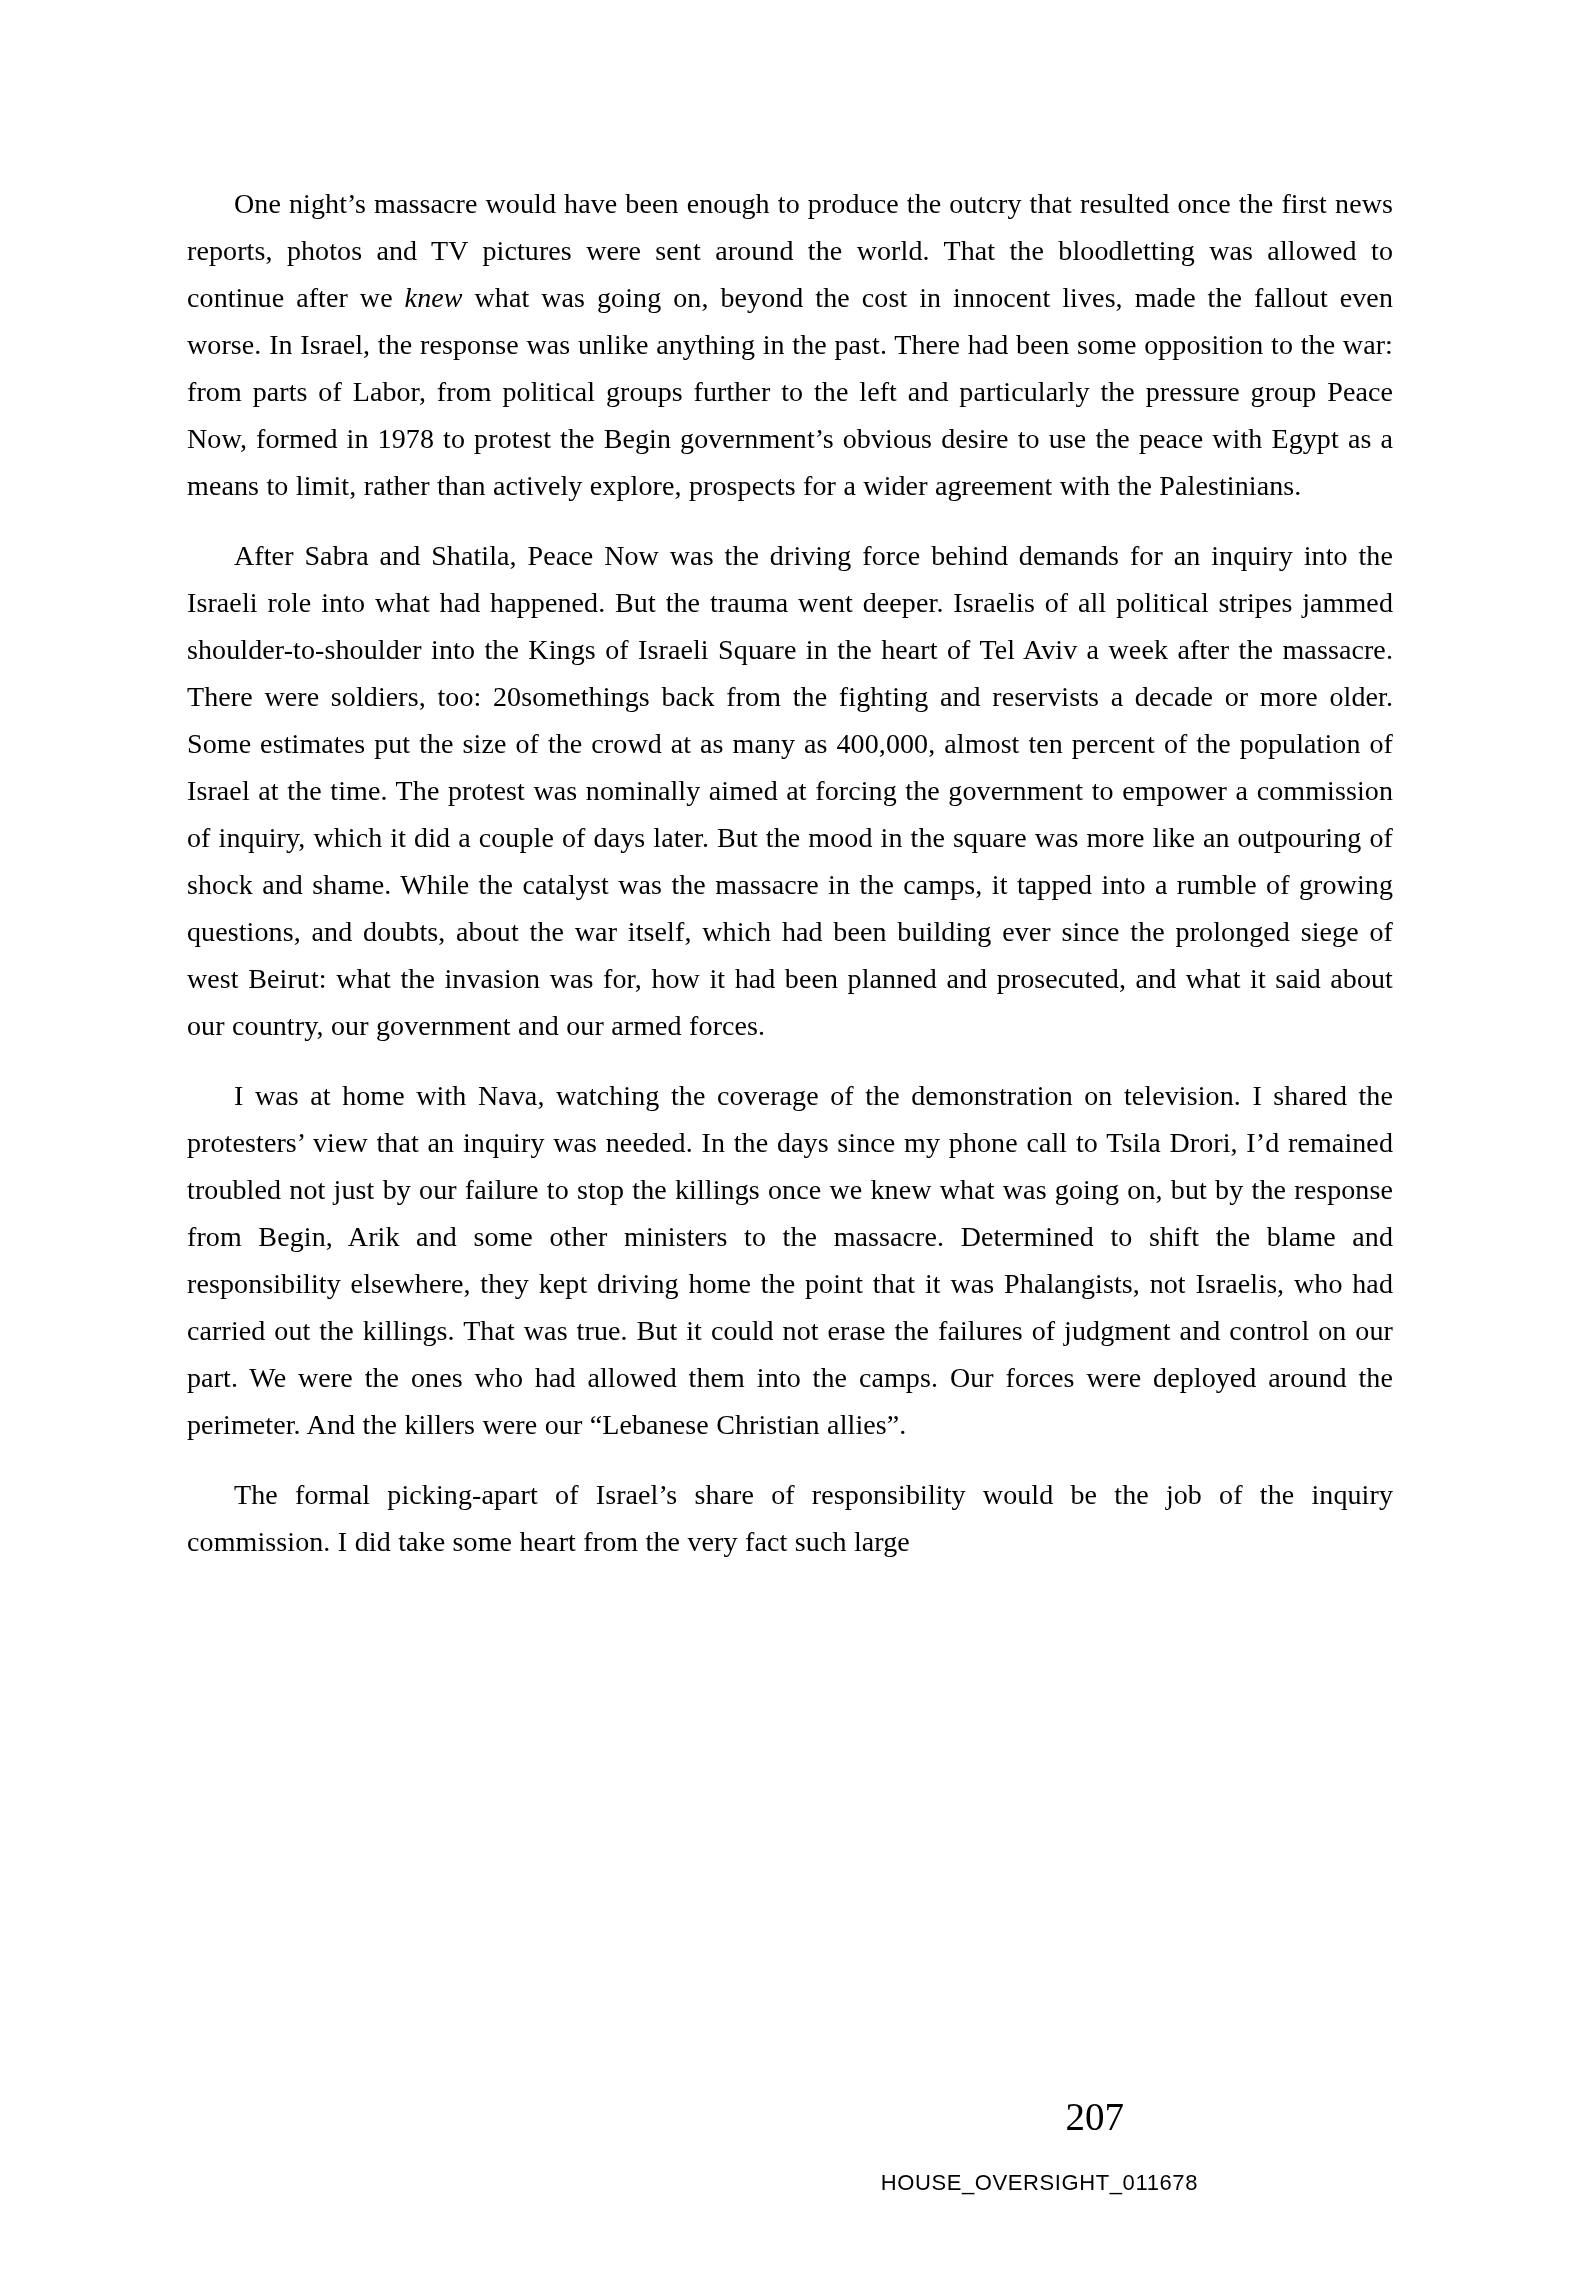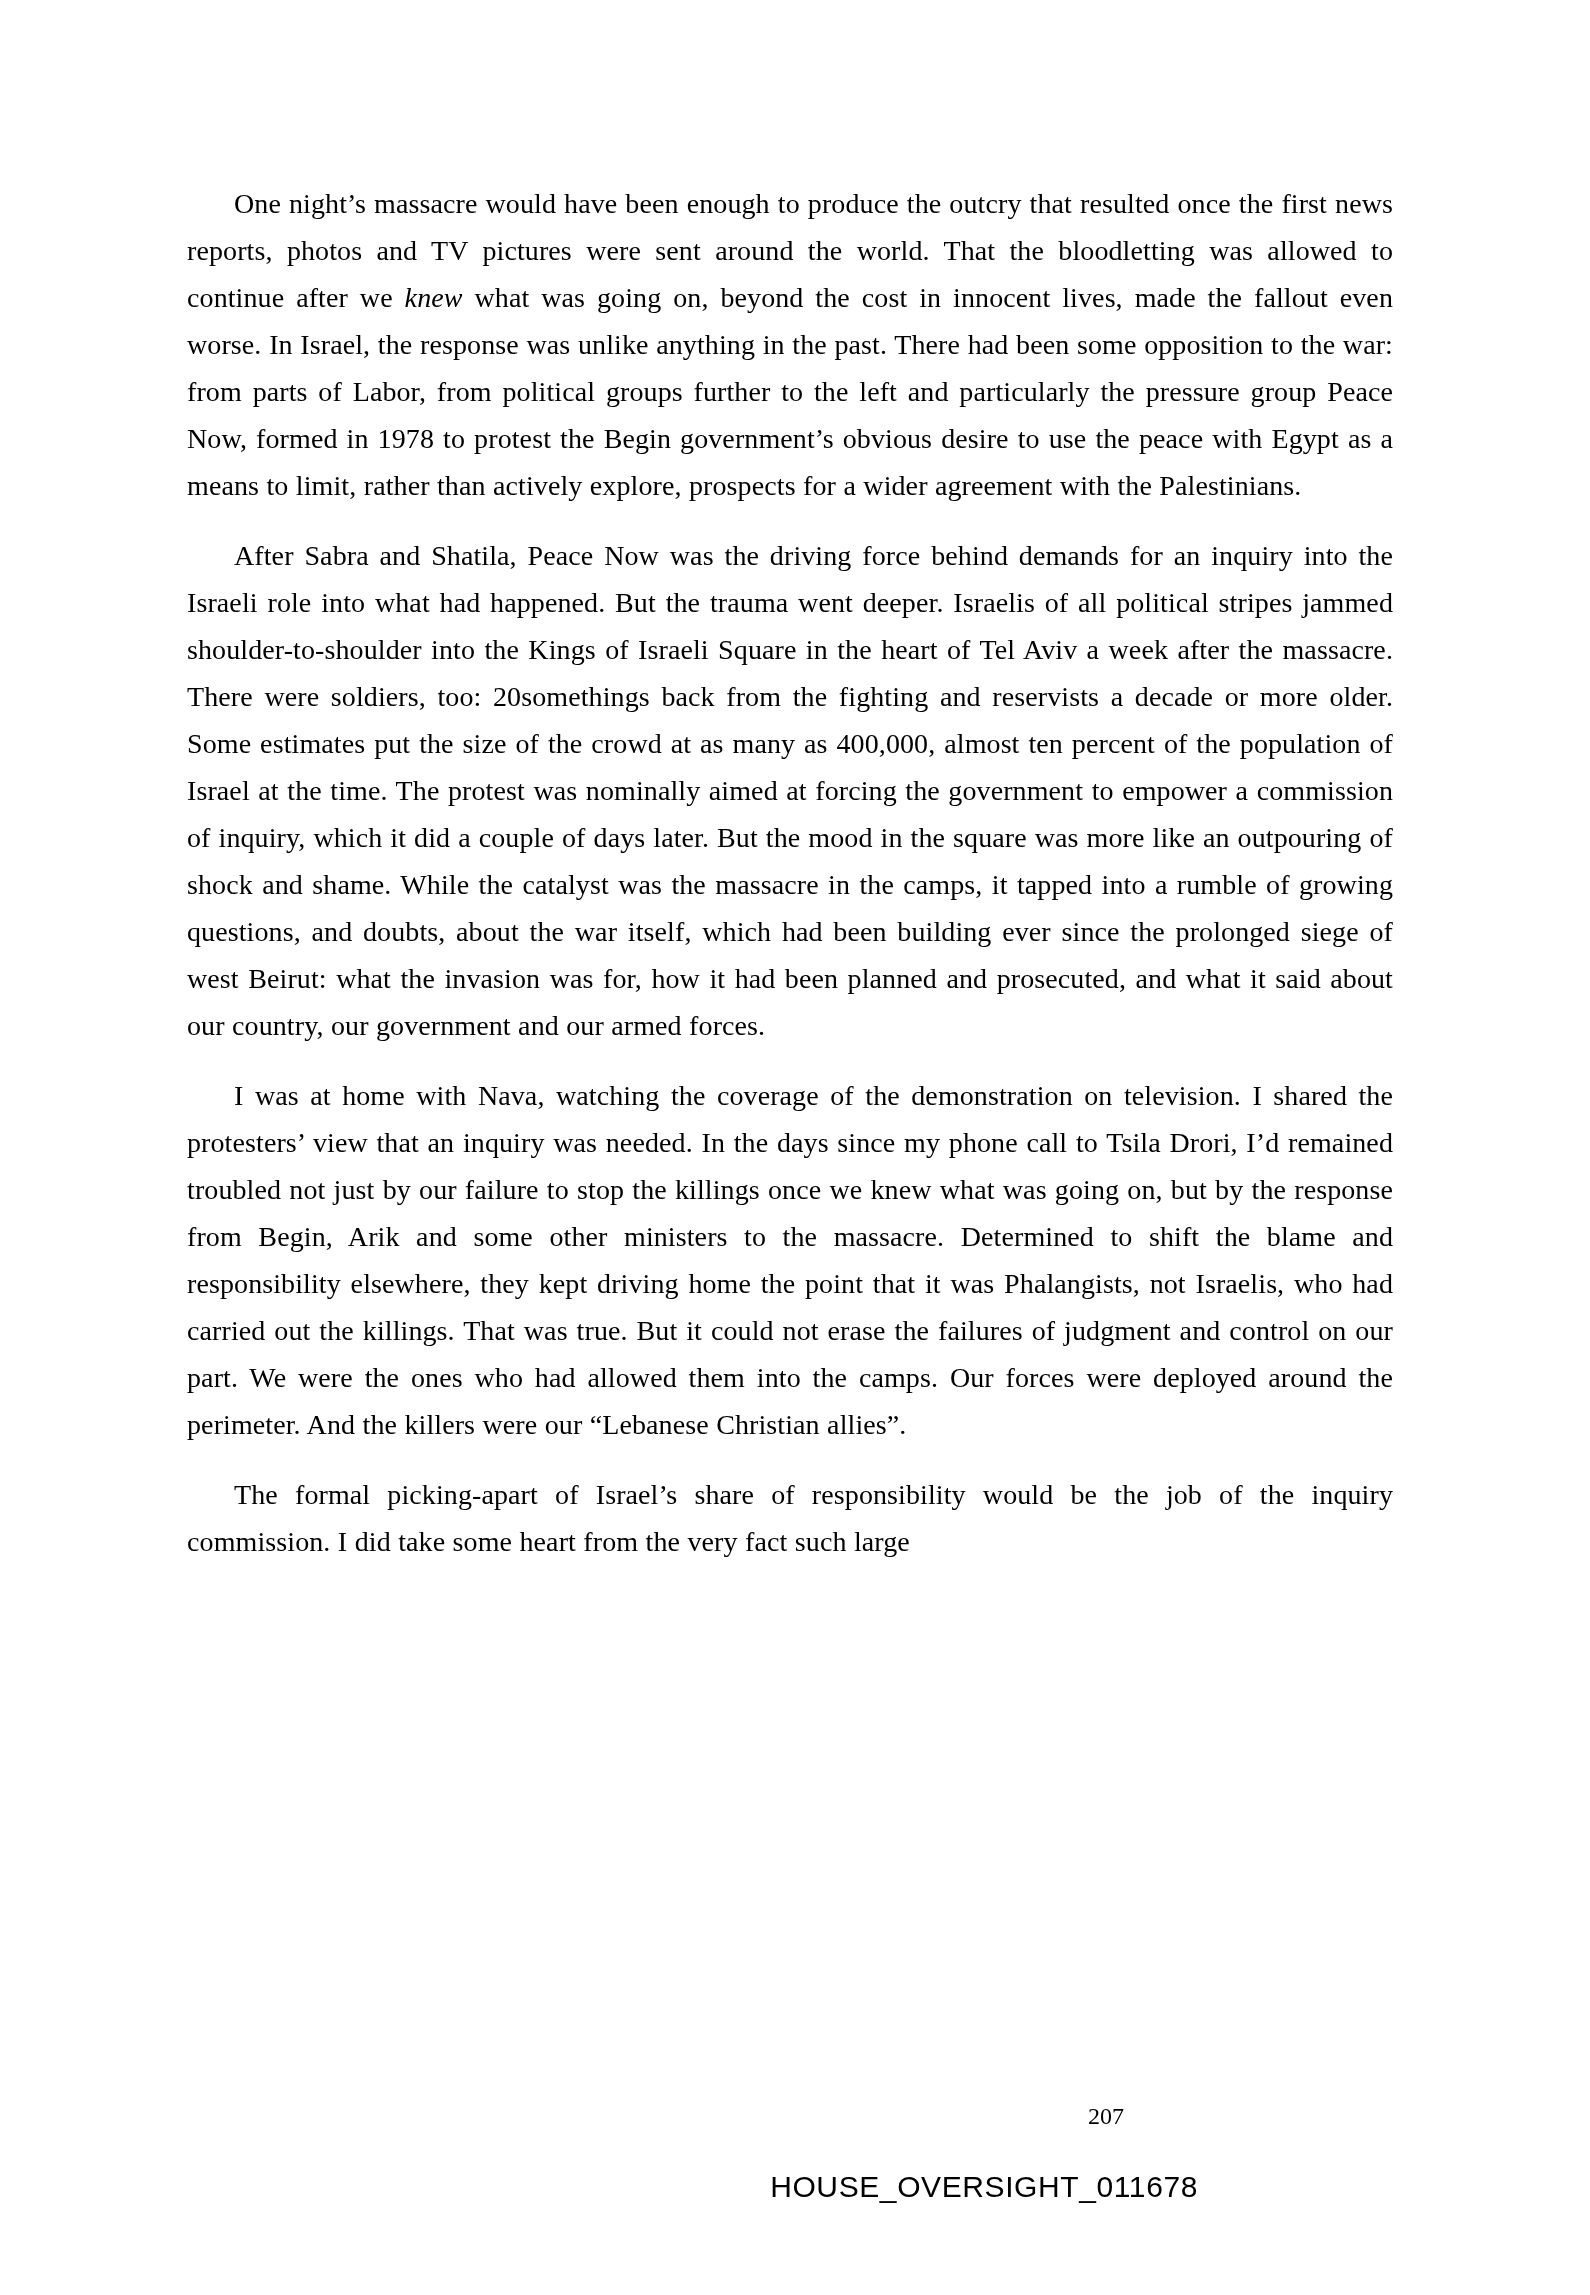--- a/index.html
+++ b/index.html
@@ -42,30 +42,30 @@
     margin-bottom: 0;
     margin-top: 20px;
   }
   em {
     font-style: italic;
   }
   .page-number {
     position: absolute;
     right: 193px;
     top: 2100px;
-    font-size: 24px;
+    font-size: 39px;
     line-height: 33px;
     text-align: right;
   }
   .bates {
     position: absolute;
     right: 119px;
     top: 2170px;
     font-family: "Liberation Sans", "DejaVu Sans", sans-serif;
-    font-size: 30px;
+    font-size: 22px;
     letter-spacing: 0.6px;
     text-align: center;
   }
 </style>
 </head>
 <body>
 
 <div class="page">
 
   <div class="content">

